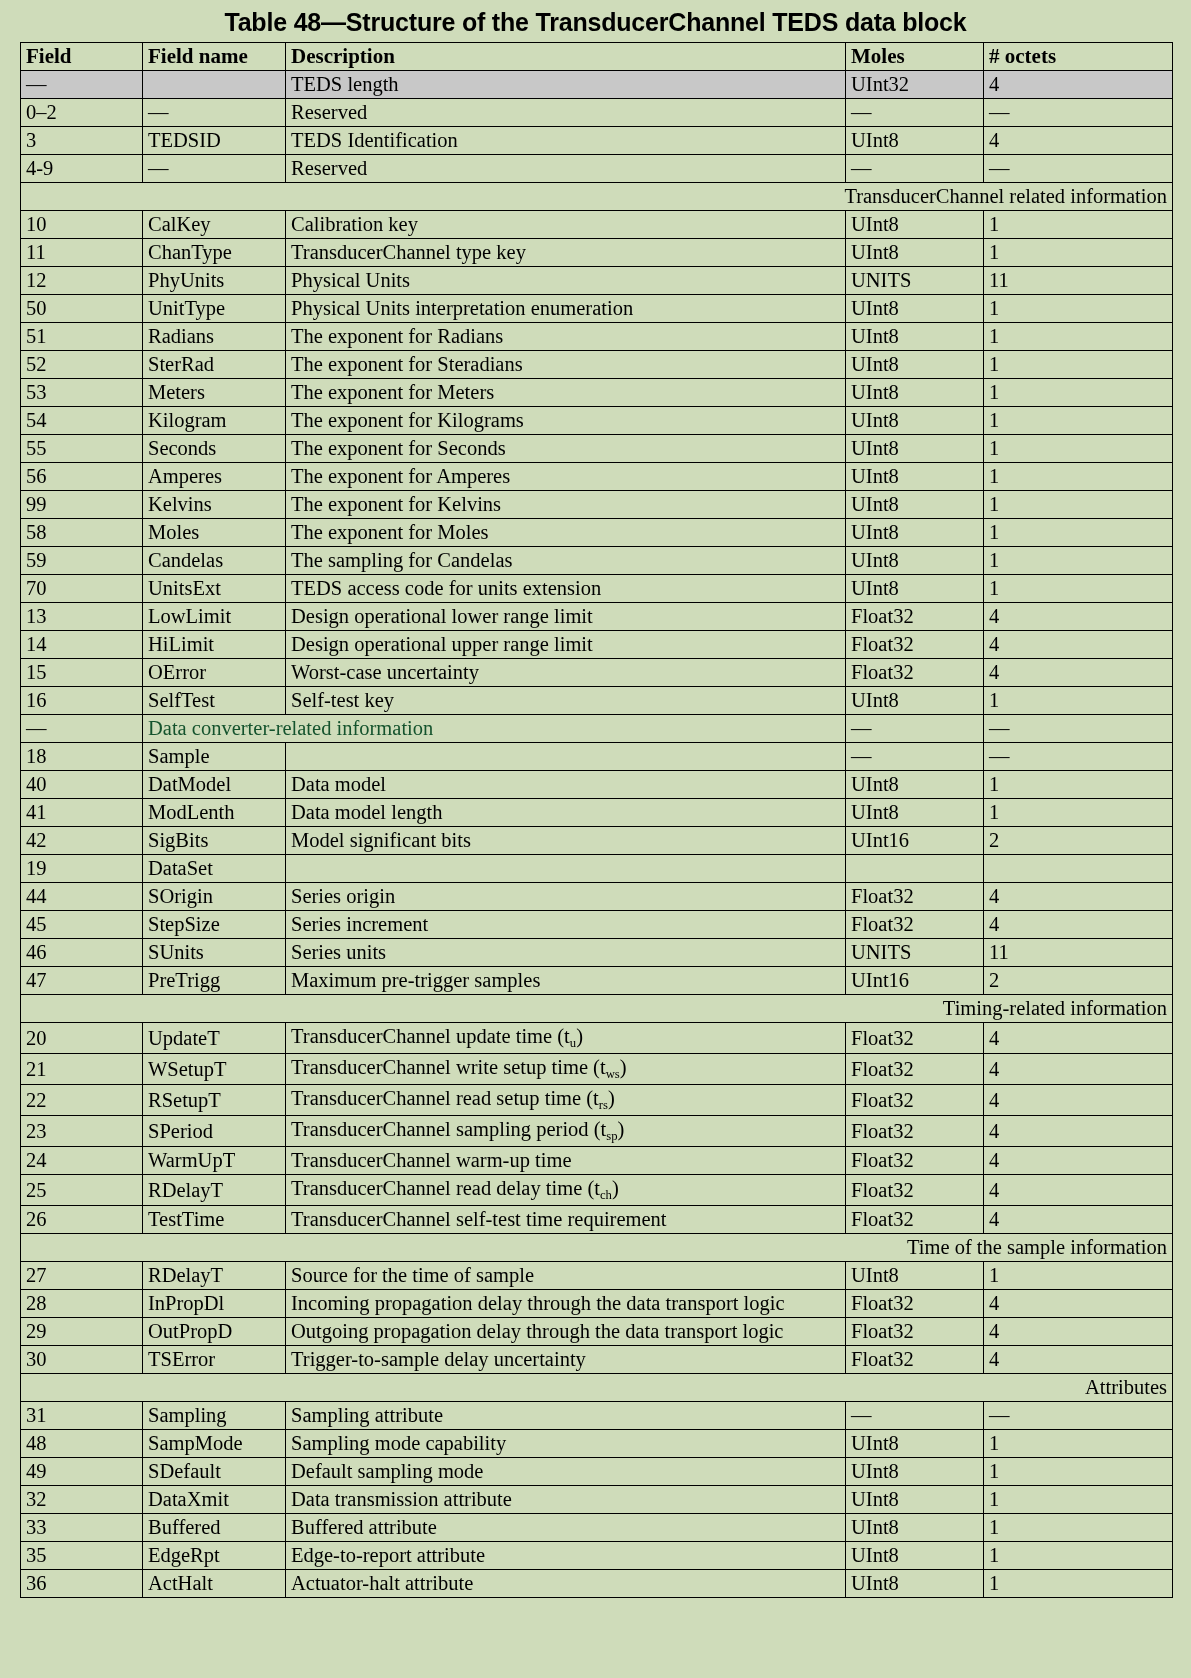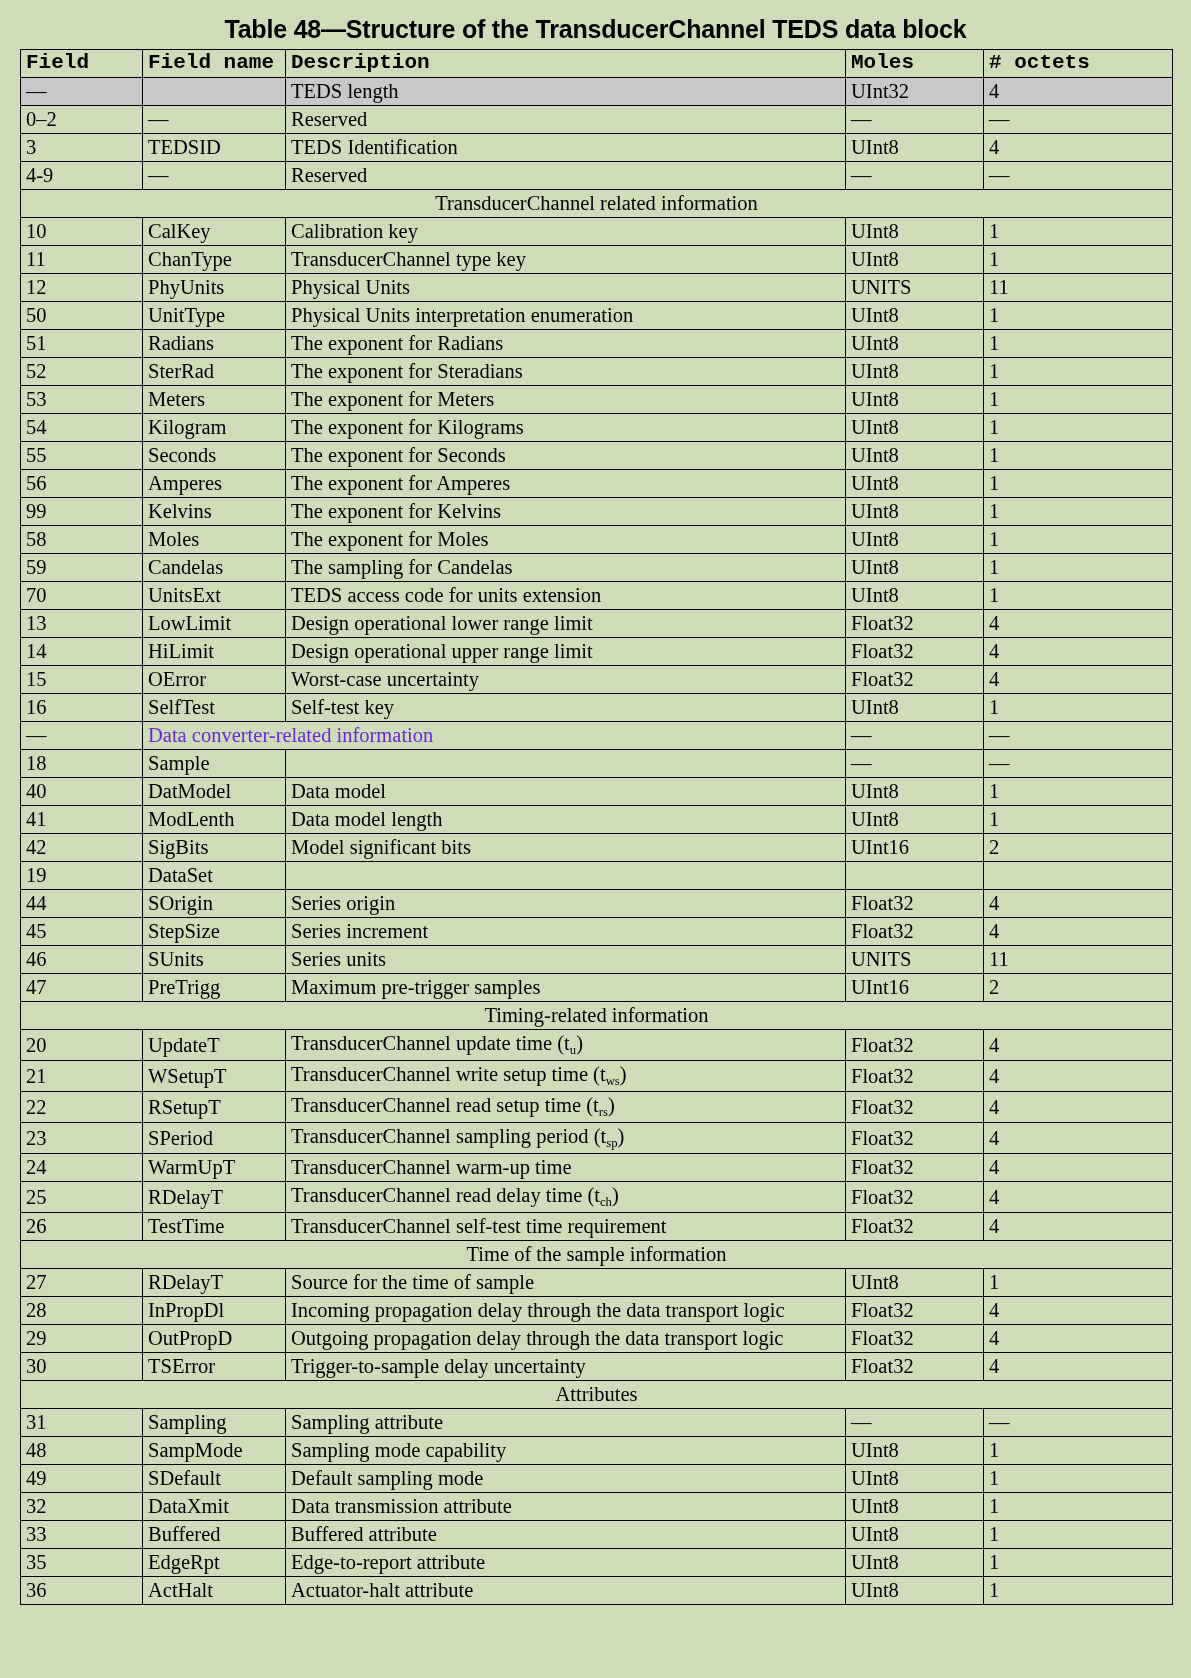--- a/index.html
+++ b/index.html
@@ -21,21 +21,21 @@
     padding: 0 20px;
     background: #cfdcba;
   }
   .table-title {
     text-align: center;
     font-family: "Liberation Sans", "DejaVu Sans", sans-serif;
     font-weight: bold;
     font-size: 25px;
     line-height: 36px;
     letter-spacing: -0.2px;
-    padding-top: 11px;
+    padding-top: 4px;
     padding-bottom: 2px;
     color: #000;
   }
   table.teds {
     border-collapse: collapse;
     width: 1152px;
     margin: 0;
     table-layout: fixed;
     background: #cfdcba;
   }
@@ -52,32 +52,32 @@
     line-height: 24px;
     vertical-align: middle;
     height: 21px;
     text-align: left;
     background: #cfdcba;
     white-space: nowrap;
     overflow: hidden;
   }
   table.teds thead th {
     font-weight: bold;
-    font-family: Liberation Mono, monospace;
+    font-family: Liberation Serif, serif;
     font-size: 21px;
   }
   tr.highlight td {
     background: #c8c8c8;
   }
   tr.section td {
-    text-align: center;
+    text-align: right;
   }
   td.black-cell {
     background: #000000;
-    color: #6d28d9;
+    color: #14532d;
     text-align: center;
   }
   sub {
     font-size: 0.62em;
     vertical-align: baseline;
     position: relative;
     top: 0.33em;
   }
 </style>
 </head>

